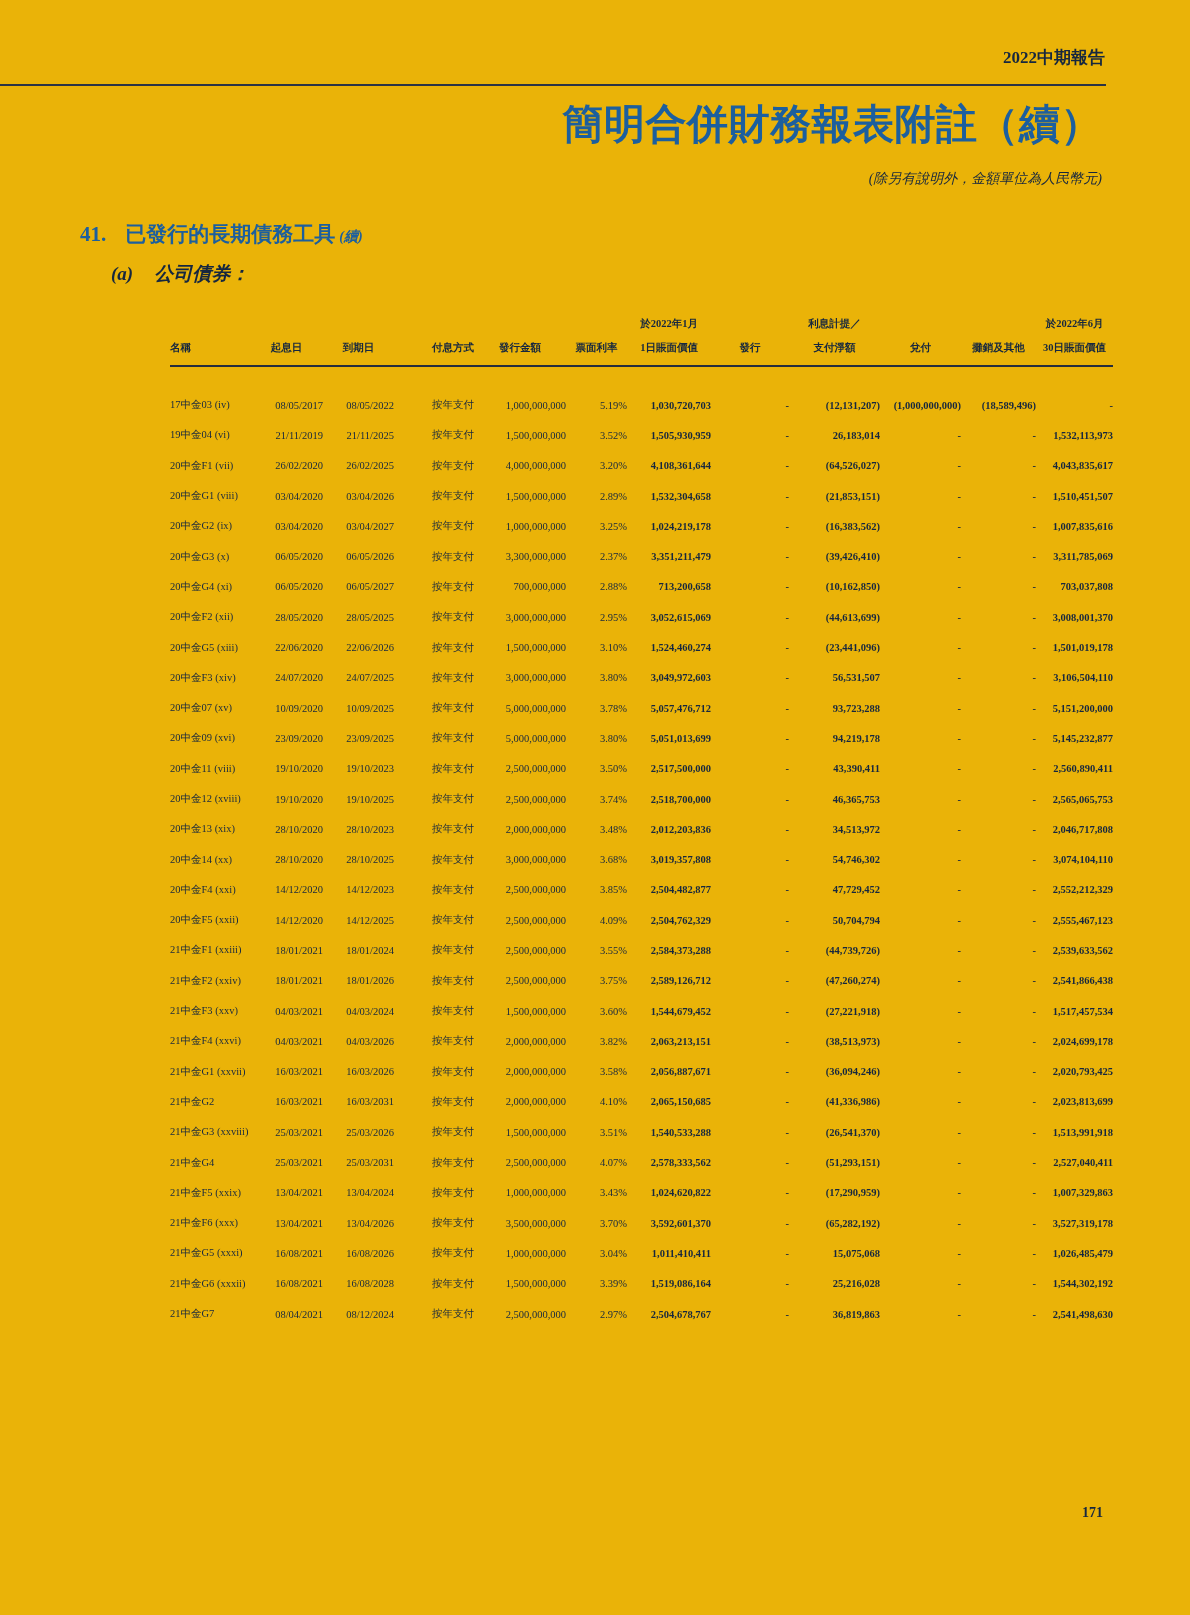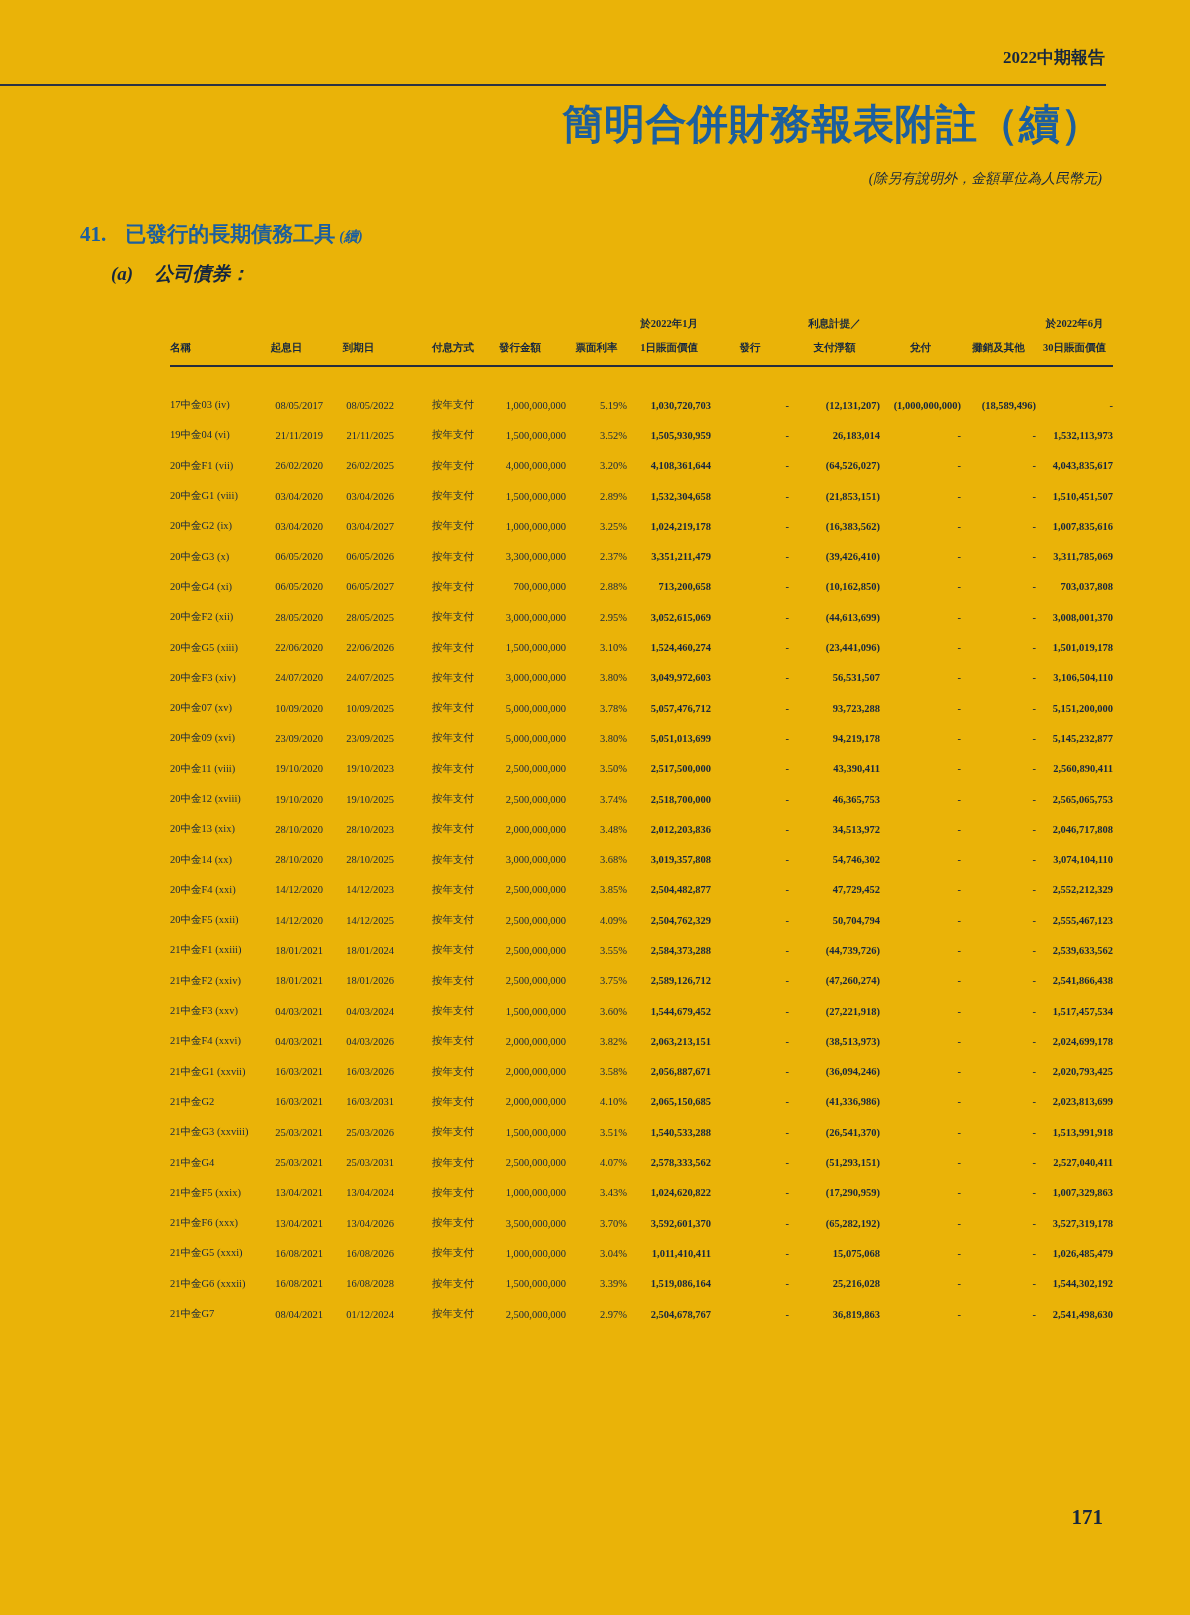--- a/index.html
+++ b/index.html
@@ -64,21 +64,21 @@
   .c4{width:92px;}
   .c5{width:61px;}
   .c6{width:84px;}
   .c7{width:78px;}
   .c8{width:91px;}
   .c9{width:81px;}
   .c10{width:75px;}
   .c11{width:77px;}
   .page-number{
     position:absolute;top:1505px;right:87px;
-    font-size:21px;font-weight:bold;color:#16273f;
+    font-size:14px;font-weight:bold;color:#16273f;
   }
 </style>
 </head>
 <body>
 
 <div class="page">
 
   <div class="report-title">2022中期報告</div>
   <div class="header-rule"></div>
 
@@ -527,21 +527,21 @@
           <td class="c6 strong">1,519,086,164</td>
           <td class="c7 strong">-</td>
           <td class="c8 strong">25,216,028</td>
           <td class="c9 strong">-</td>
           <td class="c10 strong">-</td>
           <td class="c11 strong">1,544,302,192</td>
         </tr>
         <tr>
           <td class="c0">21中金G7</td>
           <td class="c1">08/04/2021</td>
-          <td class="c2">01/12/2024</td>
+          <td class="c2">08/12/2024</td>
           <td class="c3">按年支付</td>
           <td class="c4">2,500,000,000</td>
           <td class="c5">2.97%</td>
           <td class="c6 strong">2,504,678,767</td>
           <td class="c7 strong">-</td>
           <td class="c8 strong">36,819,863</td>
           <td class="c9 strong">-</td>
           <td class="c10 strong">-</td>
           <td class="c11 strong">2,541,498,630</td>
         </tr>

